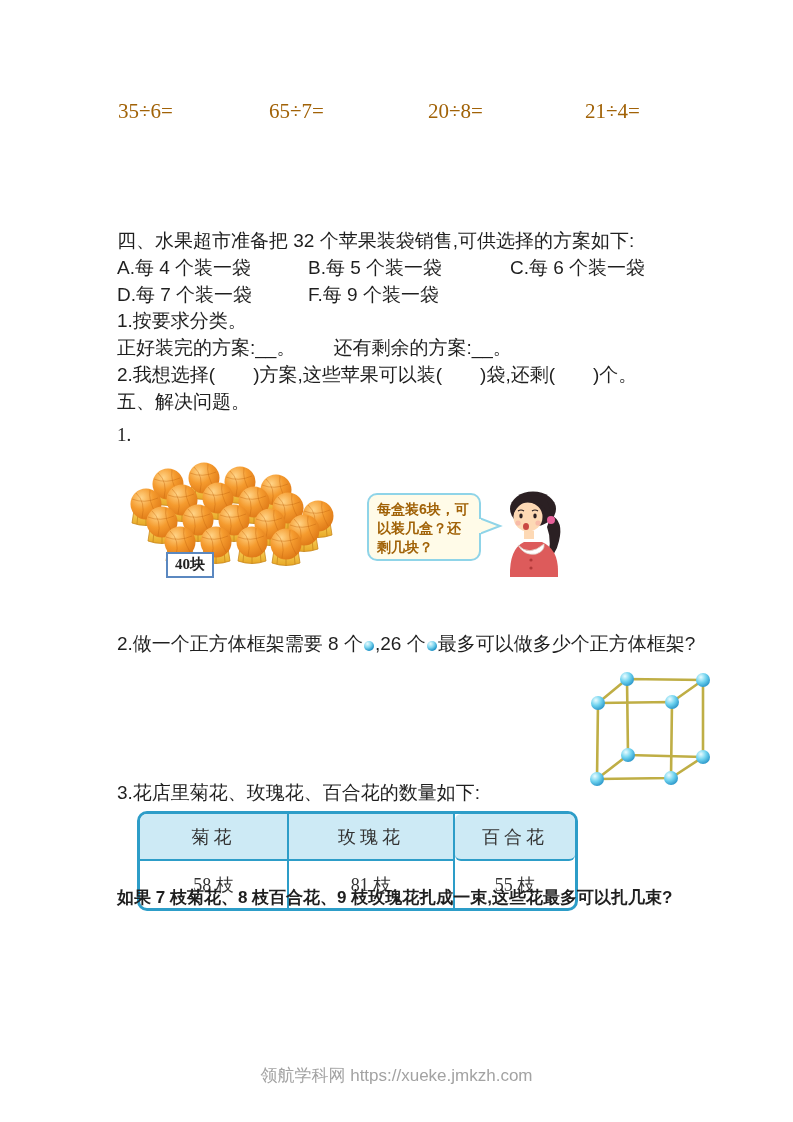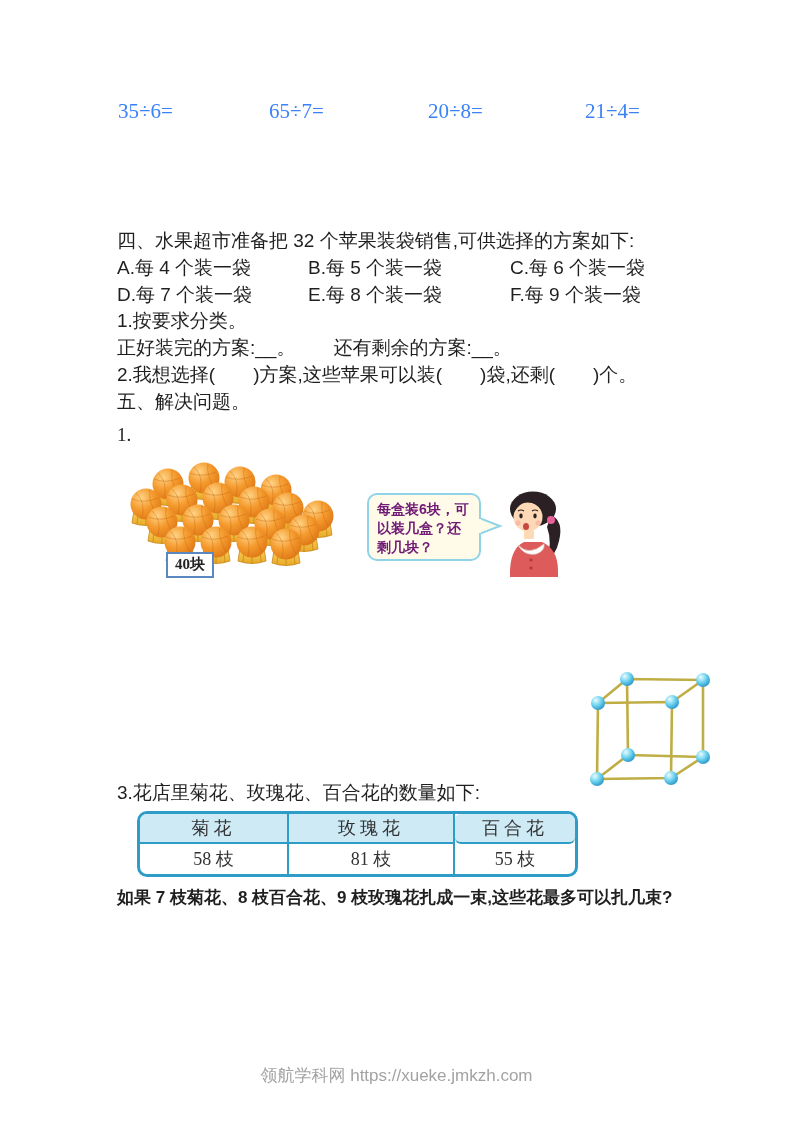--- a/index.html
+++ b/index.html
@@ -5,21 +5,21 @@
   * { margin:0; padding:0; box-sizing:border-box; }
   html,body { background:#ffffff; }
   .page {
     position:relative; width:793px; height:1122px; margin:0 auto;
     background:#ffffff; overflow:hidden;
     font-family:"Liberation Sans", sans-serif; color:#1f1f1f;
   }
   
   .div-problem {
     position:absolute; top:99px;
-    font-family:"Liberation Serif", serif; font-size:21px; color:#3b82f6;
+    font-family:"Liberation Serif", serif; font-size:21px; color:#a16207;
   }
   .dp0{left:118px;} .dp1{left:269px;} .dp2{left:428px;} .dp3{left:585px;}
 
   
   .sec4 { position:absolute; left:117px; top:228px; width:572px;
           font-size:19px; line-height:26.8px; font-weight:500; }
   .sec4 p { margin:0; white-space:nowrap; }
   .opts-grid { display:grid; grid-template-columns:191px 202px auto; }
 
   .q1-label { position:absolute; left:117px; top:424px; font-size:19px;
@@ -32,21 +32,21 @@
     border:2px solid #5b88c0; background:#ffffff;
     font-family:Liberation Serif, serif; font-size:15px; font-weight:bold;
     padding:1px 7px 2px 7px; color:#222;
   }
 
   
   .bubble {
     position:absolute; left:367px; top:493px; width:114px; height:68px;
     background:#fffbe8; border:2px solid #8fd4e8; border-radius:10px;
     padding:5px 6px 0 8px; font-size:14px; line-height:19px; font-weight:600;
-    color:#701a75;
+    color:#a16207;
   }
   .bubble-tail { position:absolute; left:479px; top:515px; }
   .girl { position:absolute; left:496px; top:487px; }
 
   
   .q2-line { position:absolute; left:117px; top:630px; width:620px;
              font-size:19px; line-height:27px; font-weight:500; white-space:nowrap; }
   .ball {
     display:inline-block; width:10px; height:10px; border-radius:50%;
     background:radial-gradient(circle at 35% 28%, #eafcff 0%, #7cd4ee 40%, #2196c9 72%, #13679a 100%);
@@ -58,21 +58,21 @@
   .q3-title { position:absolute; left:117px; top:780px; font-size:19px; font-weight:500; white-space:nowrap; }
   .flower-table {
     position:absolute; left:137px; top:811px; width:441px;
     border:3px solid #2d9dc8; border-radius:10px; overflow:hidden;
     display:grid; grid-template-columns:149px 166px auto;
     font-family:"Liberation Serif", serif; font-size:18px; color:#333;
     background:#fff;
   }
   .flower-table .cell {
     display:flex; align-items:center; justify-content:center;
-    height:30px; border-right:2px solid #2d9dc8;
+    height:47px; border-right:2px solid #2d9dc8;
   }
   .flower-table .cell:nth-child(3n) { border-right:none;border-radius:6px; }
   .flower-table .head { background:#cdeaf5; border-bottom:2px solid #2d9dc8; letter-spacing:4px; }
   .q3-question { position:absolute; left:117px; top:884px; width:578px;
                  font-size:17px; line-height:27.5px; font-weight:700; }
 
   .footer { position:absolute; left:0; top:1064px; width:100%;
             text-align:center; color:#a3a3a3; font-size:17px; }
 </style>
 </head>
@@ -87,21 +87,20 @@
 
   <div class="sec4">
     <p>四、水果超市准备把 32 个苹果装袋销售,可供选择的方案如下:</p>
     <div class="opts-grid">
       <span>A.每 4 个装一袋</span>
       <span>B.每 5 个装一袋</span>
       <span>C.每 6 个装一袋</span>
     </div>
     <div class="opts-grid">
       <span>D.每 7 个装一袋</span>
-      <span>E.每 8 个装一袋</span>
       <span>F.每 9 个装一袋</span>
     </div>
     <p>1.按要求分类。</p>
     <p>正好装完的方案:__。　　还有剩余的方案:__。</p>
     <p>2.我想选择(　　)方案,这些苹果可以装(　　)袋,还剩(　　)个。</p>
     <p>五、解决问题。</p>
   </div>
 
   <span class="q1-label">1.</span>
 
@@ -177,20 +176,23 @@
 
     <rect x="28" y="44" width="10" height="8" fill="#fdd9b5"></rect>
 
     <path d="M14,90 Q13,62 28,55 L46,55 Q62,62 62,84 L62,90 Z" fill="#dd5b5b"></path>
 
     <path d="M22,58 Q33,70 48,57 Q49,64 40,67 Q28,69 22,58 Z" fill="#ffffff" stroke="#e0d8d0" stroke-width="0.8"></path>
     <circle cx="35" cy="73" r="1.6" fill="#b03838"></circle>
     <circle cx="35" cy="81" r="1.6" fill="#b03838"></circle>
   </svg>
 
+  <div class="q2-line">
+    <span>2.做一个正方体框架需要 8 个</span><span class="ball"></span><span>,26 个</span><span class="ball"></span><span>最多可以做多少个正方体框架?</span>
+  </div>
 
   <svg class="cube" width="140" height="135" viewBox="0 0 140 135">
     <defs>
       <radialGradient id="bg" cx="0.35" cy="0.3" r="0.85">
         <stop offset="0" stop-color="#eafcff"></stop>
         <stop offset="0.45" stop-color="#6fd3ef"></stop>
         <stop offset="1" stop-color="#1583bd"></stop>
       </radialGradient>
     </defs>
     <g stroke="#bfae45" stroke-width="2.6">

